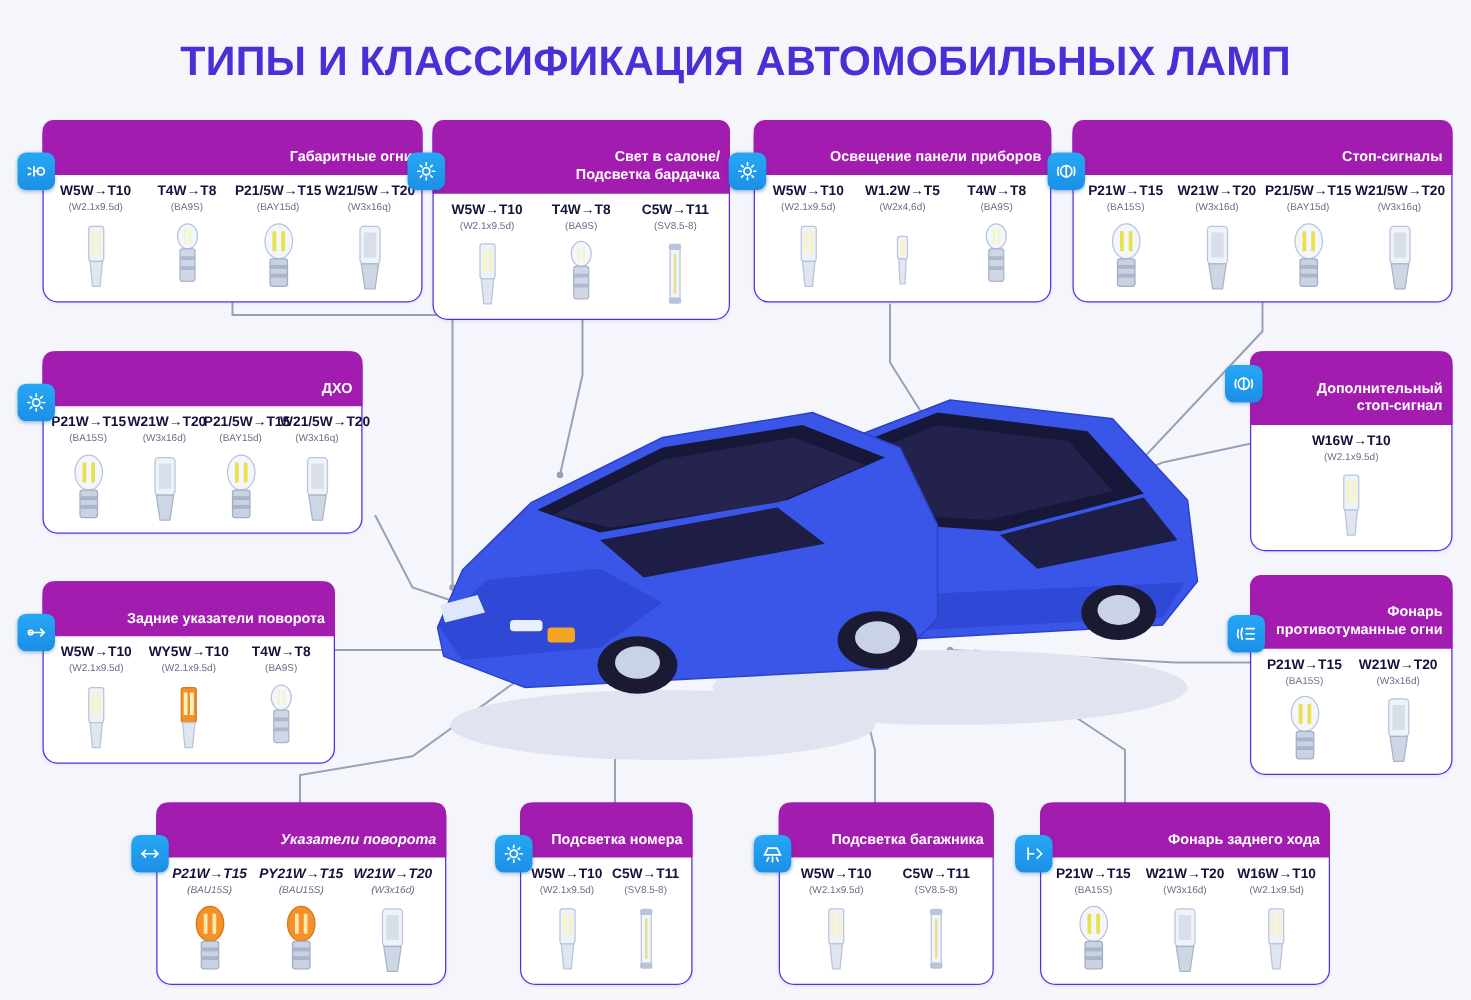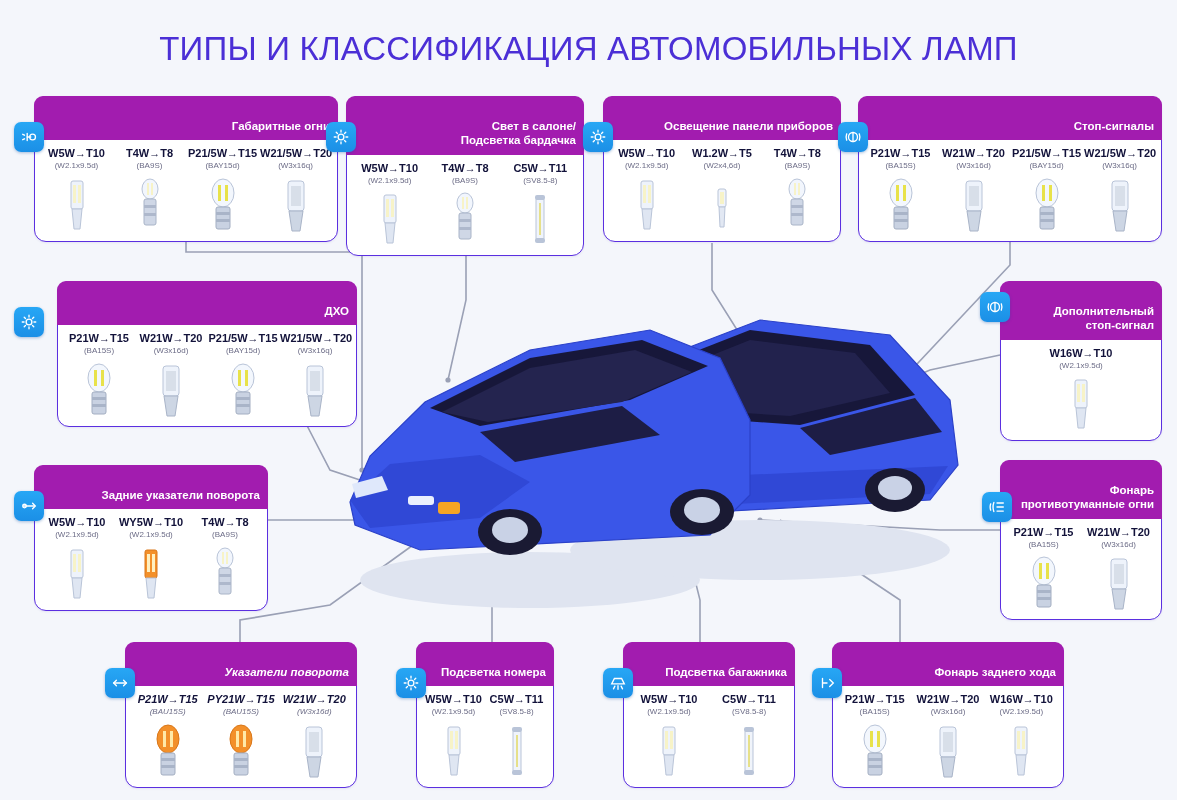--- a/index.html
+++ b/index.html
@@ -8,21 +8,21 @@
     width:1177px; height:800px; position:relative; overflow:hidden;
     background:#f4f6fb;
     font-family:"Liberation Sans", sans-serif;
     color:#1a1a3a;
   }
   #stage { position:absolute; inset:0; }
 
   
   .title {
     position:absolute; left:0; top:30px; width:1177px; text-align:center;
-    font-size:33px; font-weight:normal; letter-spacing:0.2px;
+    font-size:33px; font-weight:bold; letter-spacing:0.2px;
     color:#4b2fd6;
   }
 
   
   svg.lines { position:absolute; left:0; top:0; width:1177px; height:800px; }
 
   
   .car-area { position:absolute; left:330px; top:250px; width:640px; height:380px; }
 
   
@@ -401,21 +401,21 @@
   </div>
 
   <div class="badge" style="left:14px; top:307px;">
     <svg width="18" height="18" viewBox="0 0 20 20">
         <g stroke="#fff" stroke-width="1.5" fill="none" stroke-linecap="round">
           <circle cx="10" cy="10" r="3.2"></circle>
           <path d="M10 2.5v2M10 15.5v2M2.5 10h2M15.5 10h2M4.7 4.7l1.4 1.4M13.9 13.9l1.4 1.4M15.3 4.7l-1.4 1.4M6.1 13.9l-1.4 1.4"></path>
         </g>
       </svg>
   </div>
-  <div class="card" style="left:34px; top:281px; width:300px;margin-left:23px;">
+  <div class="card" style="left:34px; top:281px; width:256px;">
     <div class="card-head">ДХО</div>
     <div class="card-body">
       <div class="bulb-col">
         <div class="bulb-code">P21W→T15</div>
         <div class="bulb-base">(BA15S)</div>
         <div class="bulb-art">
           <svg class="bsvg" width="30" height="56" viewBox="0 0 30 56">
               <ellipse cx="15" cy="16" rx="11" ry="14" fill="#f3f7fd" stroke="#b9c4d8"></ellipse>
               <rect x="10" y="8" width="3" height="16" fill="#e8e24a"></rect>
               <rect x="17" y="8" width="3" height="16" fill="#e8e24a"></rect>

